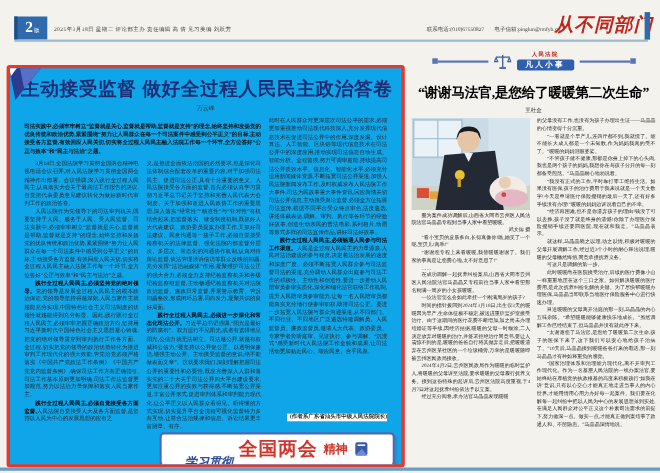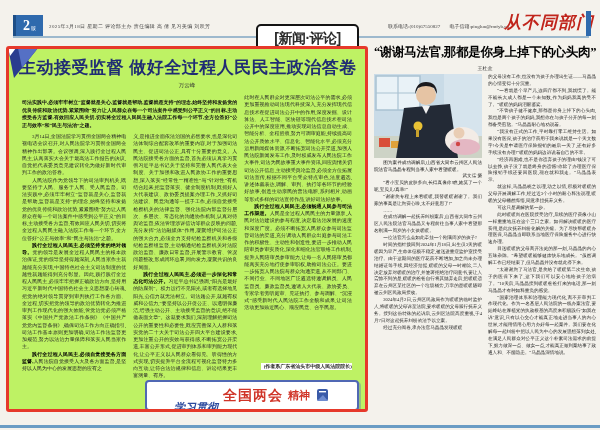--- a/index.html
+++ b/index.html
@@ -16,21 +16,21 @@
   .section-box{position:absolute;left:256px;top:24px;width:99px;height:26px;background:#fff;
                border:2.5px solid #141414;border-radius:5px;display:flex;align-items:center;
                justify-content:center;font-weight:bold;font-size:14px;letter-spacing:-.5px;
                font-family:"Liberation Sans",sans-serif;}
   .contact{position:absolute;left:388px;top:23px;font-size:5px;color:#444;white-space:nowrap;}
   .contact span{margin-right:8px;}
   .masthead{position:absolute;left:504px;top:11px;font-size:17px;font-weight:bold;font-style:italic;
             color:#c0251c;letter-spacing:1px;white-space:nowrap;font-family:"Liberation Serif",serif;}
   .masthead-bar{position:absolute;left:586px;top:11px;width:5px;height:25px;background:#2f6aad;}
   
-  .main-box{position:absolute;left:6px;top:46px;width:362px;height:366px;background:#bef264;
+  .main-box{position:absolute;left:6px;top:59px;width:362px;height:366px;background:#0ea5e9;
             border:3px solid #e6392b;border-radius:3px;box-sizing:border-box;overflow:hidden;}
   .corner-ribbon{position:absolute;left:-1px;top:-1px;}
   .main-box h1{margin:7px 10px 0;text-align:center;font-size:17px;font-weight:bold;color:#202d74;
                font-family:"Liberation Sans",sans-serif;letter-spacing:.5px;white-space:nowrap;}
   .main-author{text-align:center;font-size:5.5px;color:#333;margin-top:3px;}
   .main-body{display:flex;gap:7px;margin:5px 13px 0;}
   .left-wrap{flex:2;min-width:0;}
   .intro{font-size:5px;font-weight:bold;line-height:1.5;text-align:justify;color:#111;margin-bottom:4px;}
   .cols2{display:flex;gap:7px;height:272px;overflow:hidden;}
   .col{flex:1;min-width:0;font-size:5px;line-height:1.45;text-align:justify;overflow:hidden;color:#262626;}
@@ -38,21 +38,21 @@
         color:#262626;height:306px;position:relative;}
   .col p,.col3 p{margin:0;text-indent:2em;}
   .lead{font-weight:bold;color:#000;}
   .author-note{position:absolute;right:0;bottom:30px;background:#fefdfb;text-indent:0;
                font-weight:bold;font-size:5px;padding-left:3px;}
   
   .banner{position:absolute;left:136px;top:331px;width:214px;height:31px;background:#fff;
           border:2px solid #5068b4;border-radius:4px;box-shadow:2px 2px 0 rgba(80,104,180,.35);
           display:flex;align-items:center;justify-content:center;gap:5px;box-sizing:border-box;}
   .banner .b1{color:#2c4a9e;font-weight:bold;font-style:italic;font-size:11px;margin-top:24px;}
-  .banner .b2{color:#d03428;font-weight:bold;font-size:14px;letter-spacing:1px;}
+  .banner .b2{color:#d03428;font-weight:bold;font-size:17px;letter-spacing:1px;}
   .banner .b3{color:#d03428;font-weight:bold;font-size:11px;}
   
   .side{position:absolute;left:374px;top:40px;width:222px;height:386px;}
   .kicker{display:flex;align-items:center;justify-content:center;gap:5px;height:32px;}
   .kline{width:46px;height:2px;background:#5b74b8;position:relative;}
   .kline.l::before{content:"";position:absolute;left:-5px;top:-2px;width:5px;height:5px;background:#5b74b8;}
   .kline.r::before{content:"";position:absolute;right:-5px;top:-2px;width:5px;height:5px;background:#5b74b8;}
   .klabel{display:flex;flex-direction:column;align-items:center;line-height:1;}
   .klabel .kt{color:#c0251c;font-size:5px;font-weight:bold;letter-spacing:1px;}
   .klabel .km{background:#2f5fae;color:#fff;font-size:7px;font-weight:bold;padding:1.5px 8px;
@@ -73,21 +73,20 @@
 <body>
 
 <div class="page">
 
   <div class="pagenum">
     <span class="n">2</span>
     <span class="s">版</span>
   </div>
   <div class="dateline">2025年3月18日 星期二 评论部主办 责任编辑 高 倩 见习美编 刘跃芳</div>
   <div class="header-rule"></div>
-  <div class="section-box">[新闻·评论]</div>
   <div class="contact">
     <span>联系电话:(010)67550827</span>
     <span>电子信箱:pinglun@rmfyb.cn</span>
   </div>
   <div class="masthead">从不同部门</div>
   <div class="masthead-bar"></div>
 
   <div class="main-box">
     <svg class="corner-ribbon" width="36" height="32" viewBox="0 0 36 32">
       <polygon points="0,0 30,0 6,30" fill="#2a3c8f"></polygon>
@@ -126,21 +125,36 @@
       <span class="b3">精神</span>
       <svg width="15" height="15" viewBox="0 0 15 15">
         <rect x="2" y="1" width="11" height="12" rx="2" fill="#3a5aa8"></rect>
         <polygon points="2,13 8,7 13,13" fill="#6f8cd0"></polygon>
         <rect x="4" y="3" width="7" height="1.4" fill="#fff"></rect>
       </svg>
     </div>
   </div>
 
   <div class="side">
-    <h2>“谢谢马法官,那都是你身上掉下的心头肉”</h2>
+    <div class="kicker">
+      <div class="kline l"></div>
+      <svg width="16" height="15" viewBox="0 0 16 15">
+        <line x1="8" y1="1" x2="8" y2="12" stroke="#3a5aa8" stroke-width="1.2"></line>
+        <line x1="2" y1="3" x2="14" y2="3" stroke="#3a5aa8" stroke-width="1.2"></line>
+        <path d="M0.5 7 L2 3.5 L3.5 7 Z" fill="none" stroke="#3a5aa8" stroke-width="1"></path>
+        <path d="M12.5 7 L14 3.5 L15.5 7 Z" fill="none" stroke="#3a5aa8" stroke-width="1"></path>
+        <rect x="5" y="12" width="6" height="1.6" fill="#3a5aa8"></rect>
+      </svg>
+      <div class="klabel">
+        <span class="kt">人民法院</span>
+        <span class="km">凡人小事</span>
+      </div>
+      <div class="kline r"></div>
+    </div>
+    <h2>“谢谢马法官,是您给了暖暖第二次生命”</h2>
     <div class="side-author">王杜金</div>
 
     <div class="side-body">
       <div class="scol">
         <div class="photo">
           <svg width="108" height="84" viewBox="0 0 108 84">
             <rect width="108" height="84" fill="#c9dbe7"></rect>
             <rect x="70" y="0" width="38" height="84" fill="#d6e4ed"></rect>
             <rect x="2" y="2" width="44" height="34" fill="#e9f2f7" stroke="#a9c2d2" stroke-width="1.5"></rect>
             <line x1="24" y1="2" x2="24" y2="36" stroke="#a9c2d2" stroke-width="1.2"></line>

